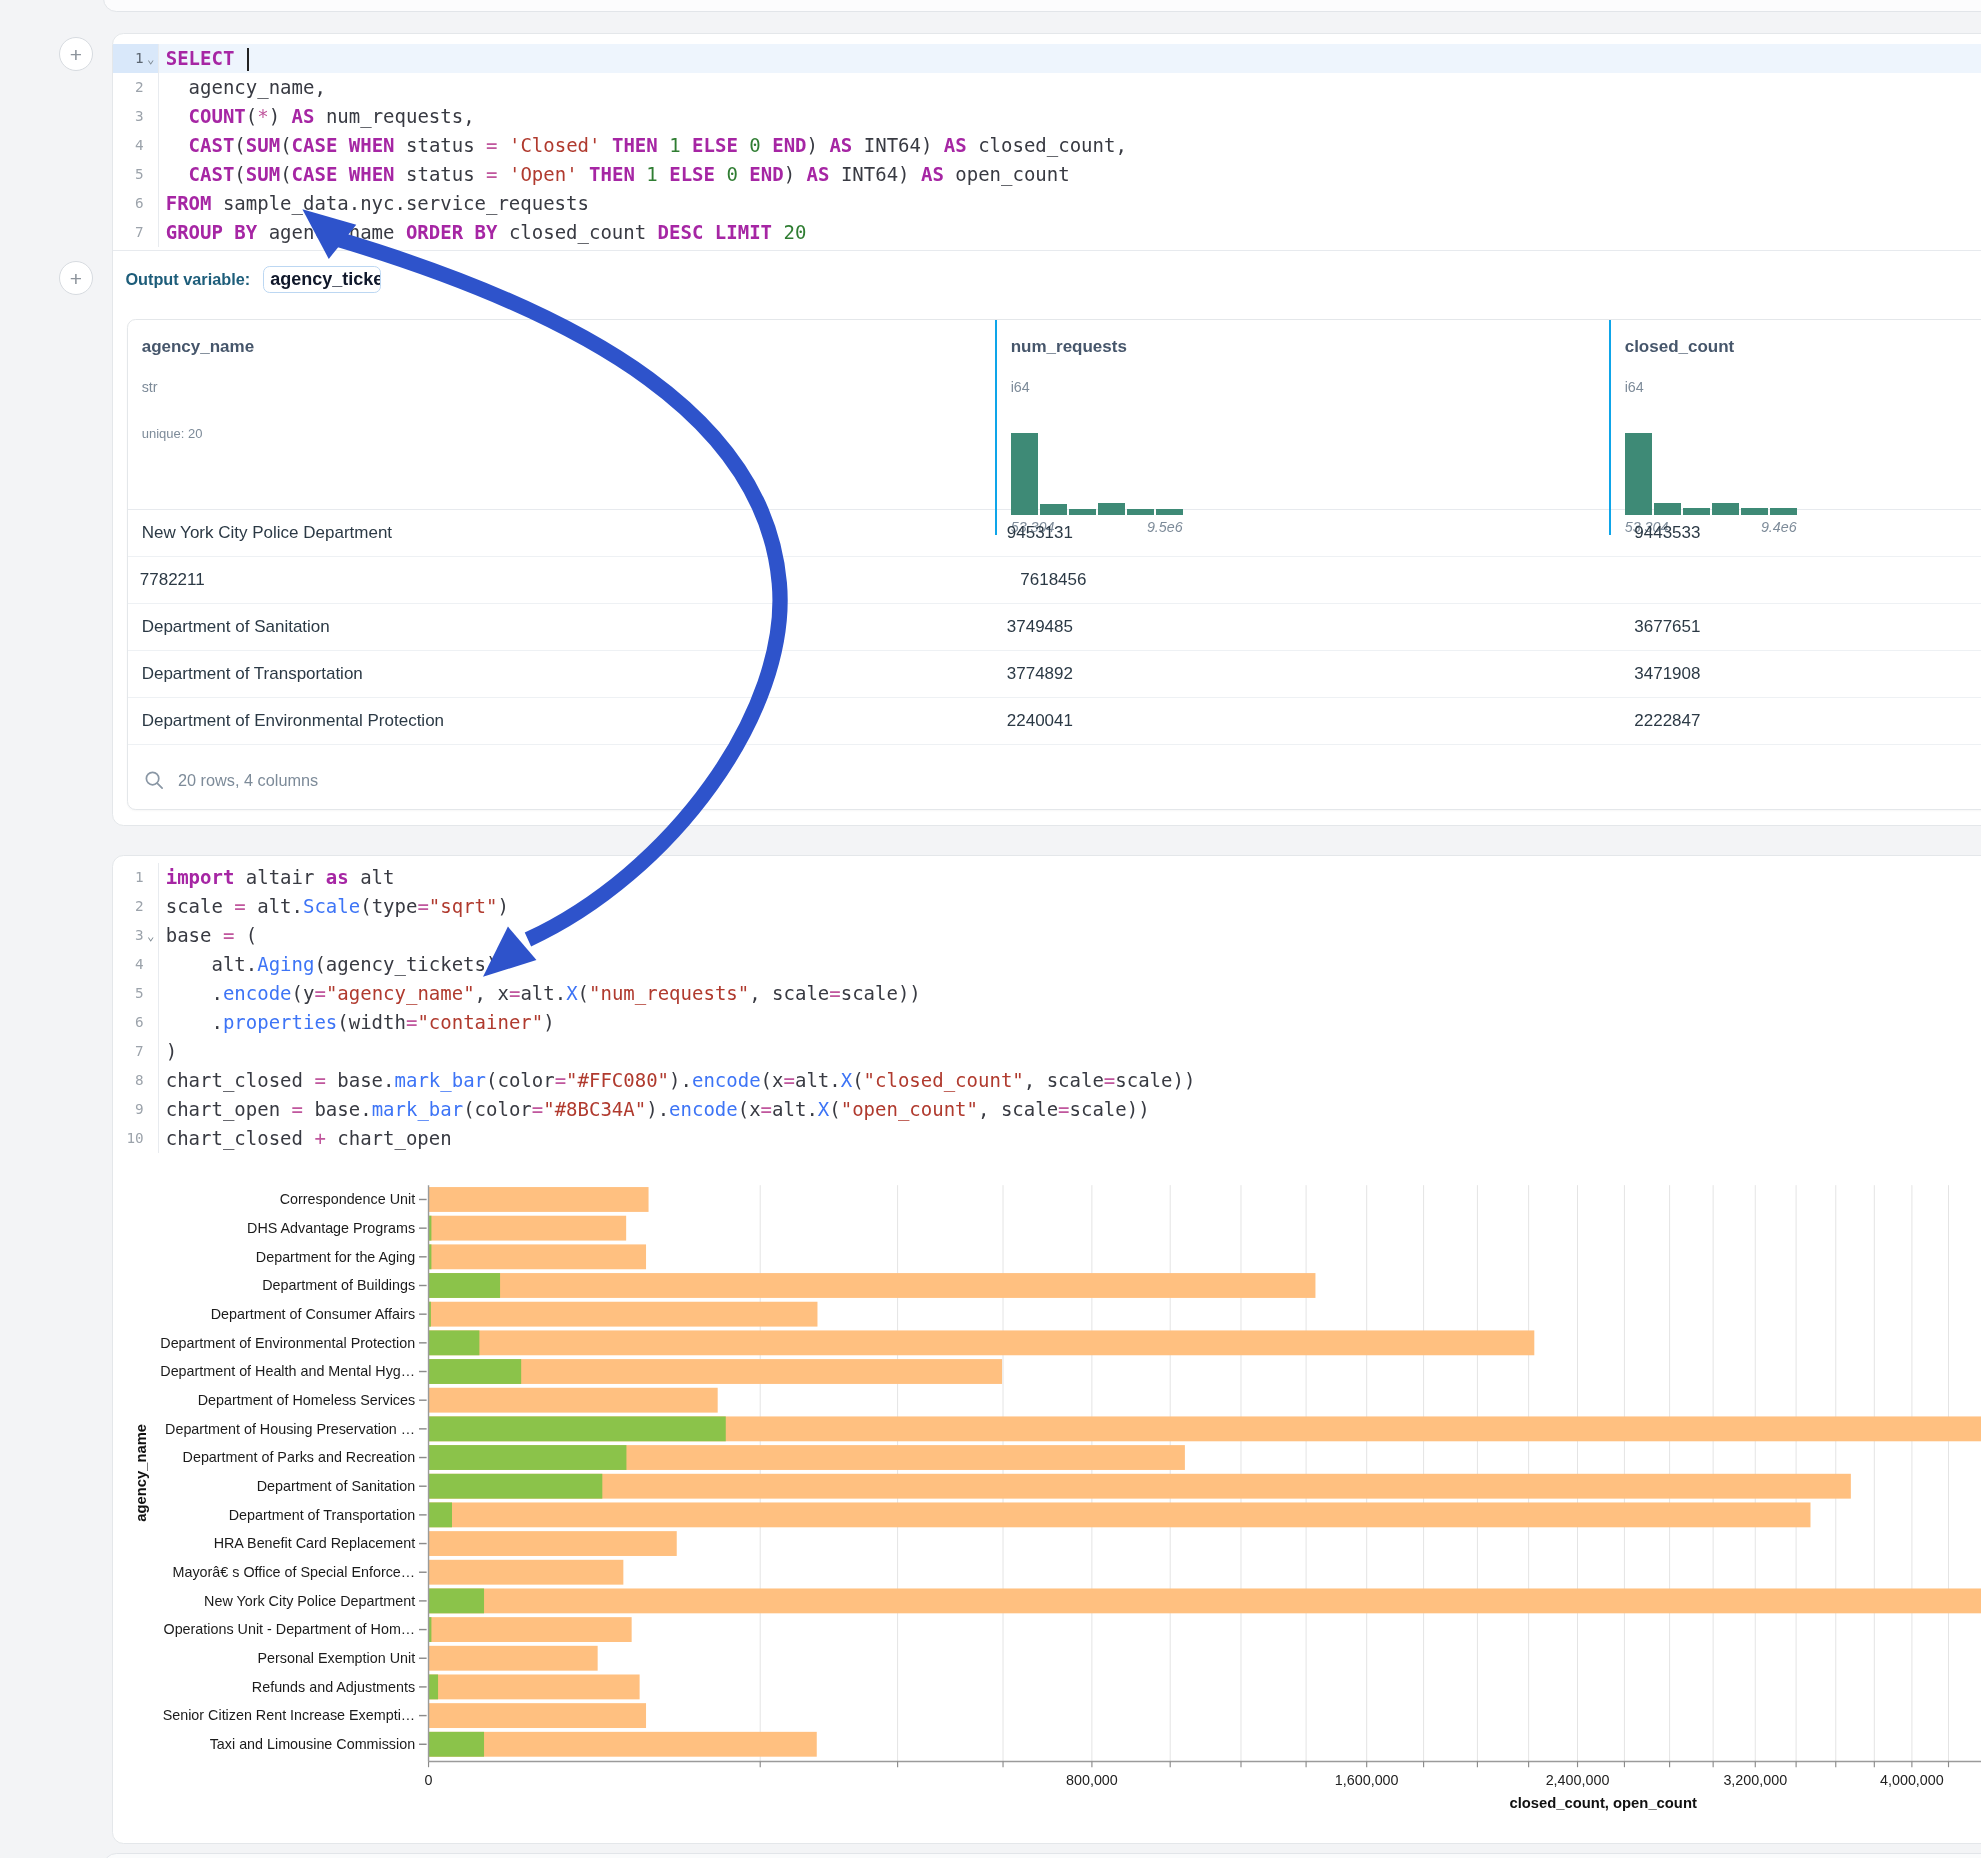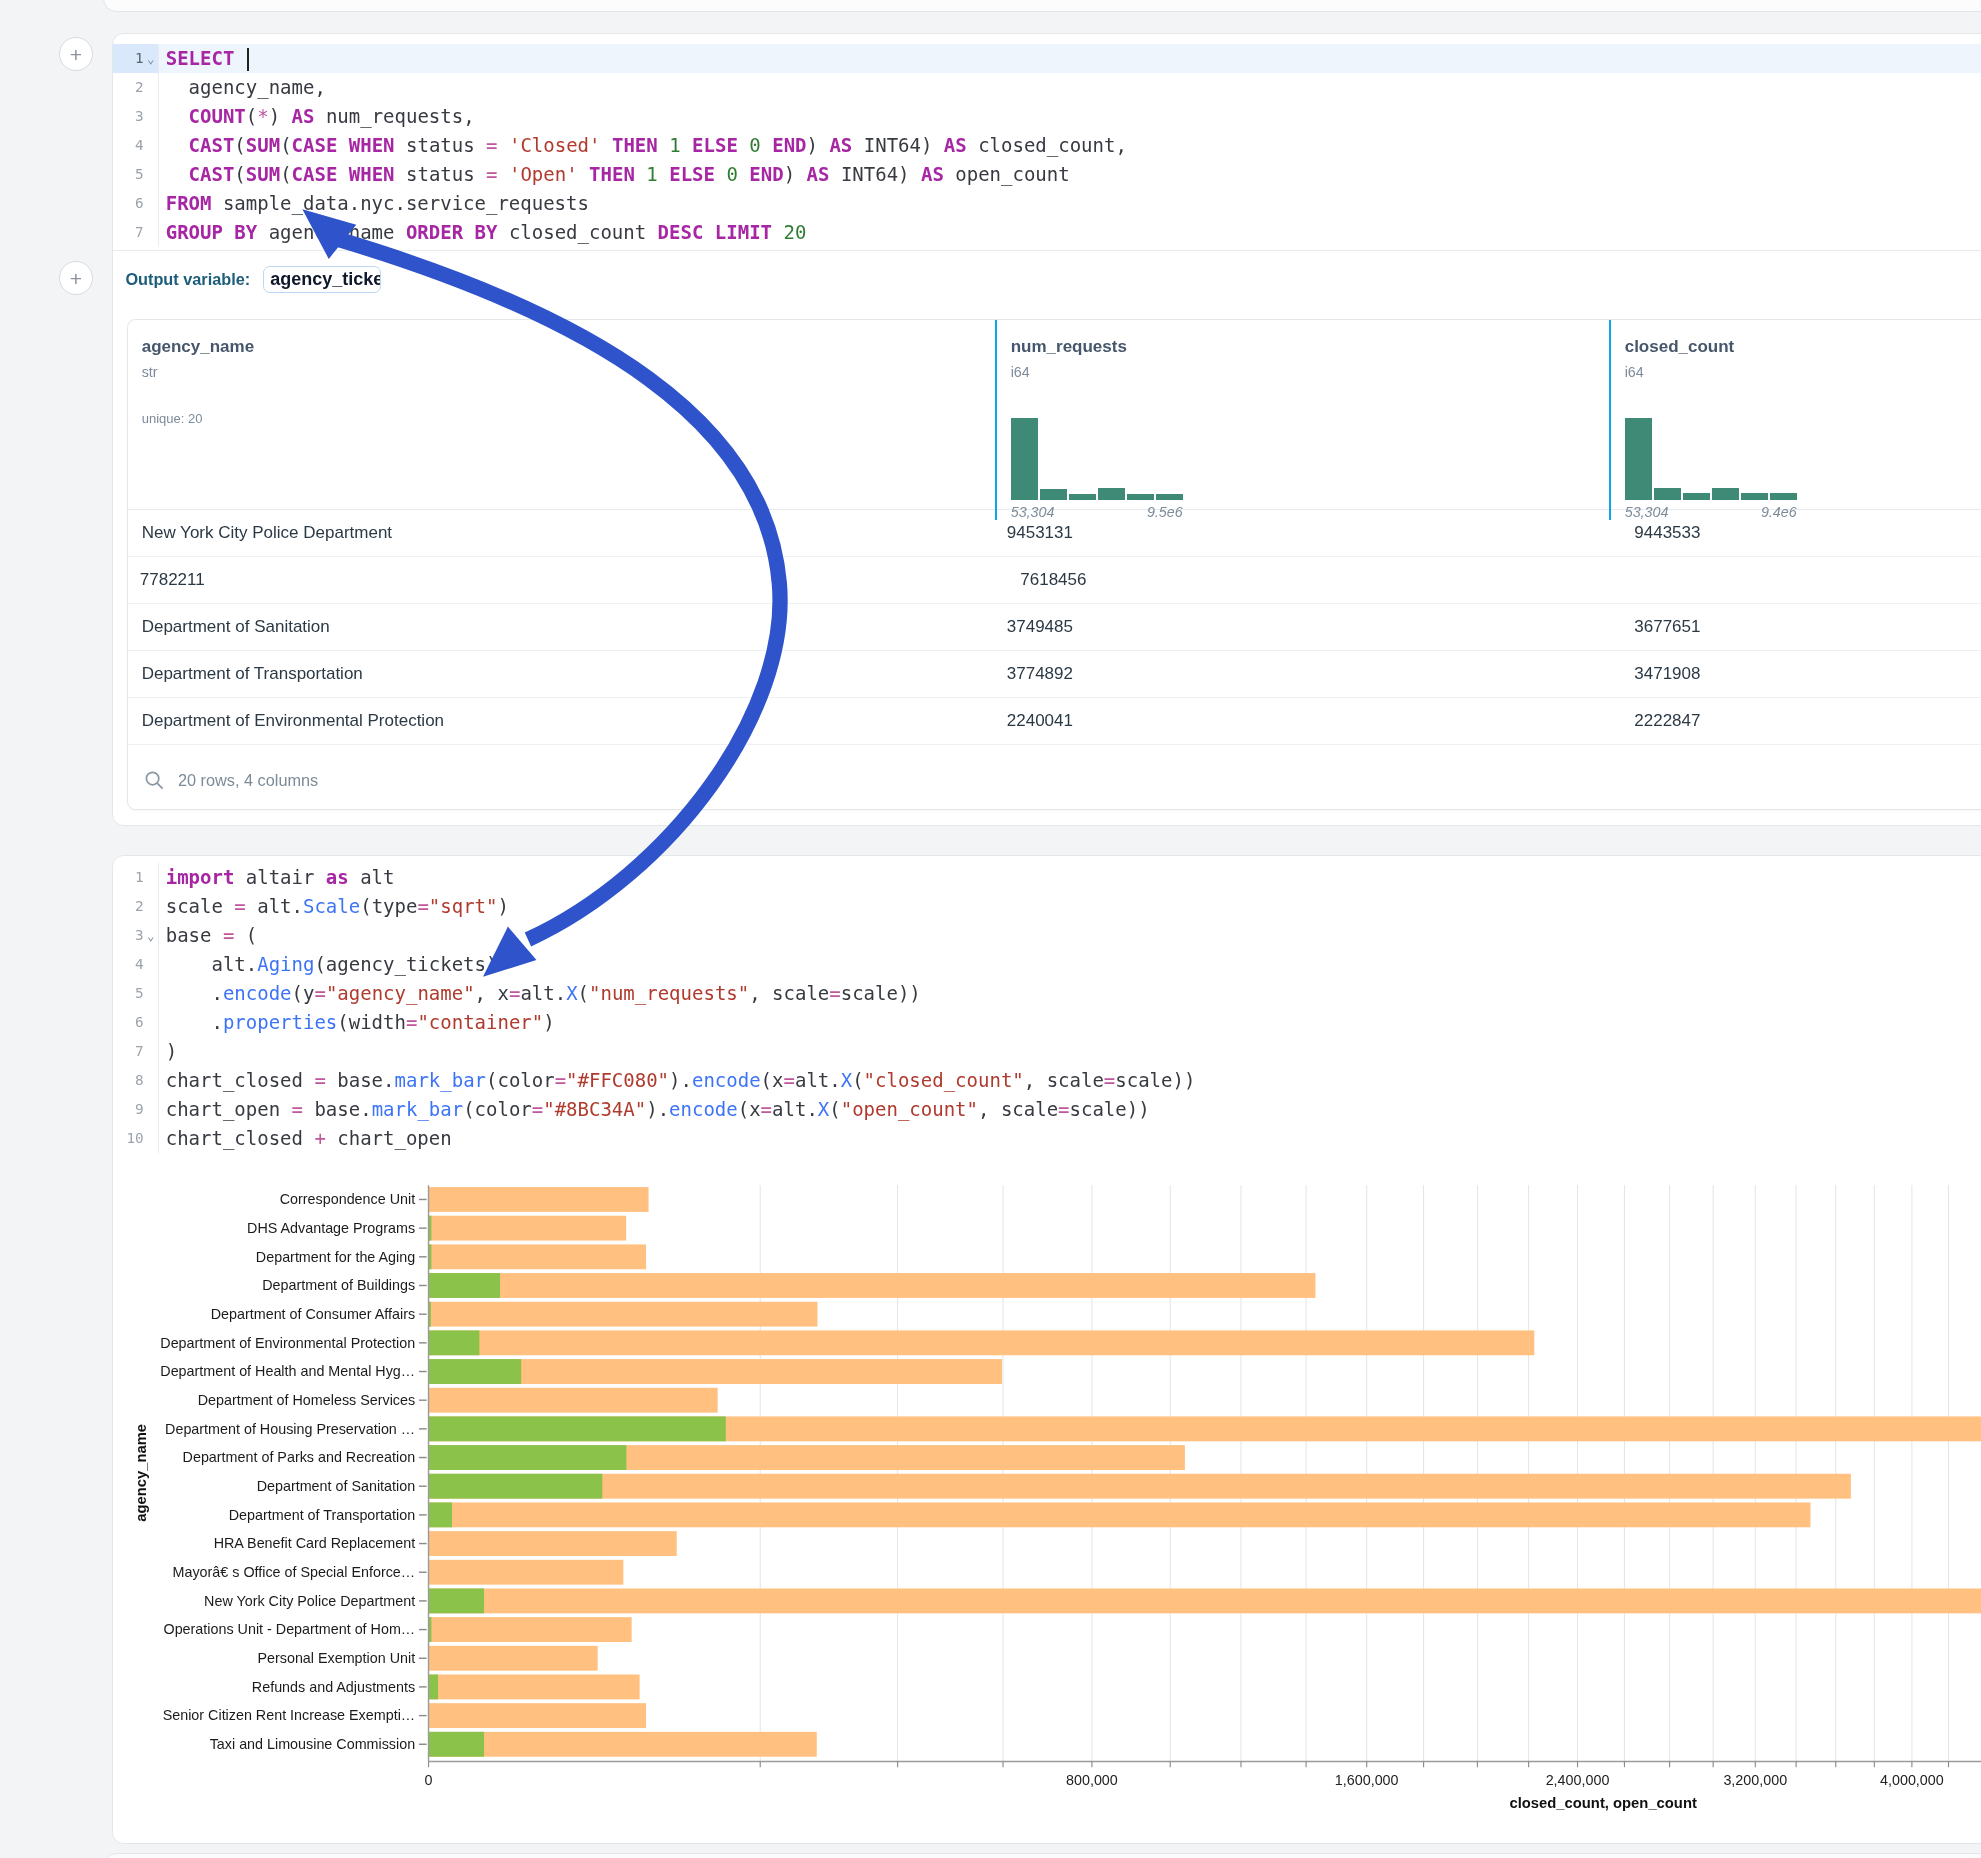--- a/index.html
+++ b/index.html
@@ -42,21 +42,21 @@
   .outvar-pill{margin-left:12.4px;width:103px;height:25px;border:1px solid #bcd7f2;border-radius:6.7px;
                padding:0 6.7px;display:flex;align-items:center;overflow:hidden;background:#fff;}
   .outvar-pill span{color:#0f172a;font-size:18px;font-weight:bold;white-space:nowrap;}
   
   .table-card{margin:12.4px 0 0 14.3px;width:1888px;height:489px;border:1px solid #e4e7ea;border-radius:8.6px;
               background:#fff;overflow:hidden;box-shadow:0 1px 1.9px rgba(40,50,60,.04);}
   .thead{display:grid;grid-template-columns:867px 614px 1fr;height:189px;border-bottom:1px solid #e7eaee;}
   .th{padding:17px 0 0 13.4px;}
   .th + .th{border-left:2px solid #0ea5e9;}
   .th-name{font-size:17px;font-weight:bold;color:#46566b;height:23px;}
-  .th-dtype{font-size:14.3px;color:#7d8b99;height:21px;margin-top:4px;}
+  .th-dtype{font-size:14.3px;color:#7d8b99;height:21px;margin-top:19px;}
   .th-meta{font-size:13px;color:#7d8b99;line-height:26px;margin-top:21px;}
   .hist{margin-top:32.5px;width:172px;height:82px;display:flex;align-items:flex-end;gap:1.9px;}
   .hist div{flex:1;background:#3e8a76;}
   .hist-labels{width:172px;display:flex;justify-content:space-between;font-size:14.3px;color:#7d8b99;margin-top:3.8px;font-style:italic;}
   .tbody .tr{display:grid;grid-template-columns:867px 614px 1fr;height:46px;align-items:center;
              border-bottom:1px solid #eef1f4;font-size:17px;color:#2b3945;}
   .td-name{padding-left:13.4px;}
   .td-num{padding-left:11.5px;}
   .td-num3{padding-left:25px;}
   .tfoot{height:70px;display:flex;align-items:center;gap:13.4px;padding-left:15.3px;color:#7d8b99;font-size:16.3px;}

